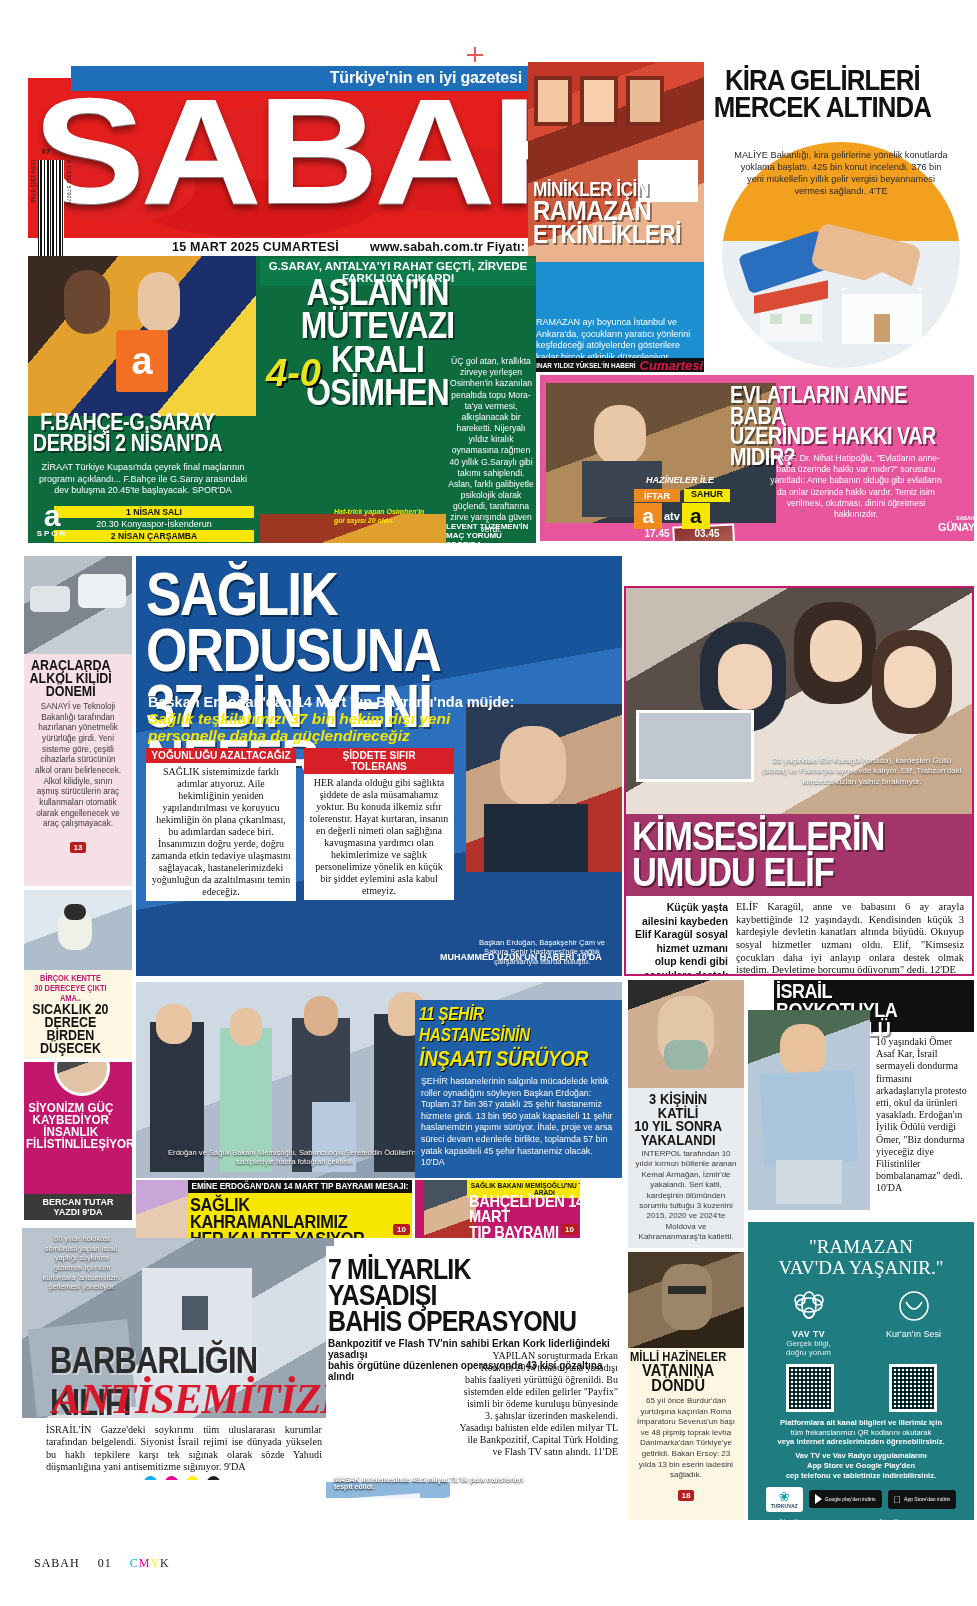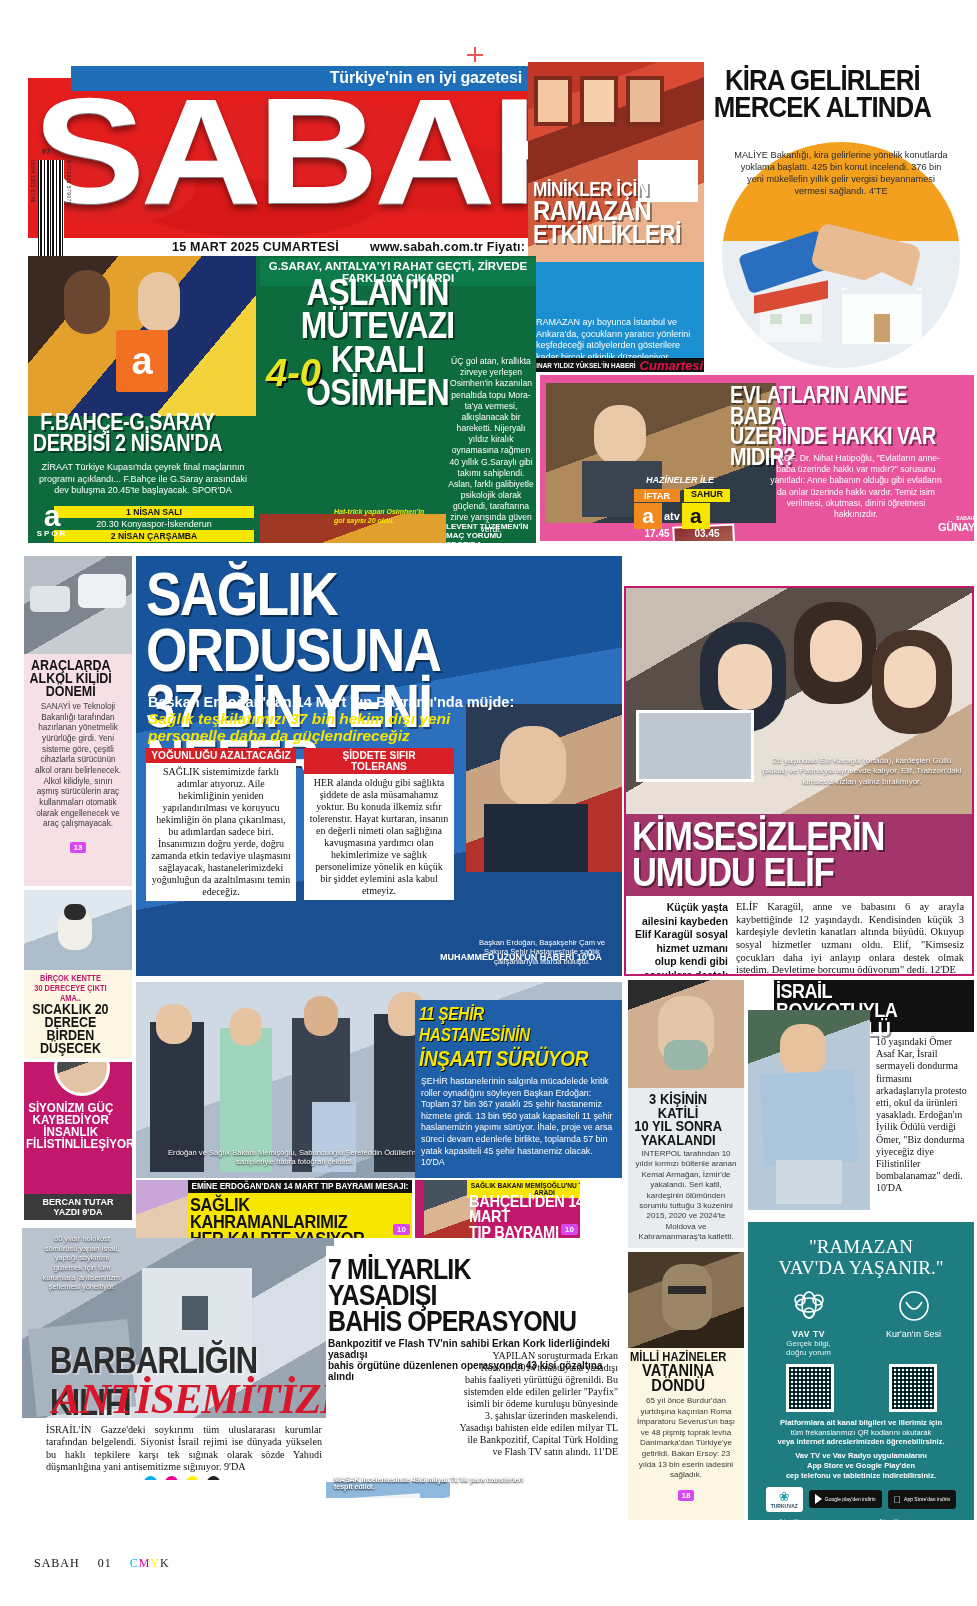--- a/index.html
+++ b/index.html
@@ -59,21 +59,21 @@
   .hl-white { color:#fff; font-weight:bold; line-height:.9; }
   .hl-black { color:#121212; font-weight:bold; line-height:.9; }
 
   .kicker-green { background:#0d7a4a; color:#fff; font-weight:bold; font-size:11.5px; padding:2px 4px; }
   .yellow-band { background:#f6e600; color:#111; font-weight:bold; }
   .teal { background:#1f7d82; }
   .body-serif { font-family:"Liberation Serif", serif; font-size:9.4px; line-height:1.18; color:#111; text-align:justify; }
   .body-sans { font-size:8.2px; line-height:1.22; color:#1a1a1a; }
 
   .pagebadge {
-    display:inline-block; background:#d946ef; color:#fff; font-size:8px; font-weight:bold;
+    display:inline-block; background:#b91c1c; color:#fff; font-size:8px; font-weight:bold;
     padding:1px 4px; border-radius:2px;
   }
   .cmyk-dot { width:13px;height:13px;border-radius:50%; display:inline-block; }
   .footer-txt { font-family:"Liberation Serif", serif; font-size:12px; letter-spacing:1px; color:#111; }
   .qr {
     background:
       repeating-linear-gradient(0deg,#0b3c40 0 2px,#fff 2px 4px),
       repeating-linear-gradient(90deg,#0b3c40 0 2px,#fff 2px 4px);
     background-blend-mode:multiply; background-color:#fff; border:3px solid #fff;
   }

